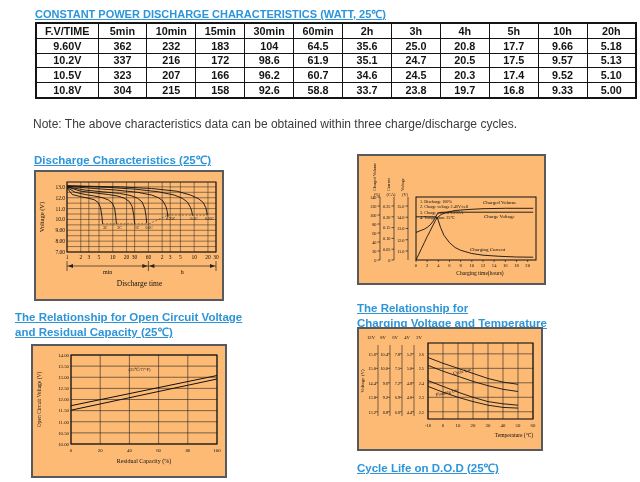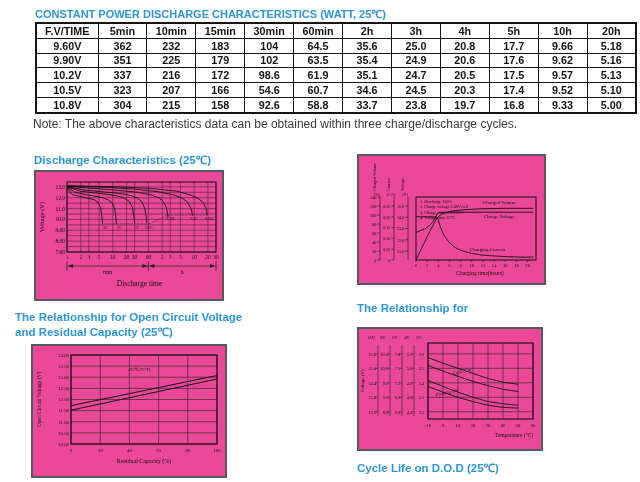--- a/index.html
+++ b/index.html
@@ -1,26 +1,26 @@
 <!DOCTYPE html>
 <html><head>
 <meta charset="utf-8">
 <style>
   html,body{margin:0;padding:0;}
   body{width:640px;height:482px;position:relative;background:#ffffff;overflow:hidden;
        font-family:"Liberation Sans",sans-serif;color:#1a1a1a;}
   .abs{position:absolute;}
-  .blue-title{color:#2d95d8;font-weight:700;font-size:11.5px;line-height:15px;}
+  .blue-title{color:#2d95d8;font-weight:700;font-size:11.5px;line-height:15px;text-decoration:underline;}
   #main-title{left:35px;top:7px;font-size:11px;}
   #power-table{position:absolute;left:35px;top:22px;width:602px;border-collapse:collapse;
        table-layout:fixed;border:2px solid #141414;padding-left:20px;}
   #power-table th,#power-table td{border:1.5px solid #141414;font-size:10.8px;font-weight:700;
        text-align:center;vertical-align:middle;padding:0;height:13.8px;color:#141414;}
   .note{left:33px;top:117px;font-size:12px;font-weight:400;color:#3a3a3a;}
-  .chartbox{position:absolute;border:2.4px solid #58595c;background:#ec4899;box-sizing:border-box;padding:1px;}
+  .chartbox{position:absolute;border:2.4px solid #58595c;background:#fdba74;box-sizing:border-box;padding:1px;}
   svg{display:block;}
   svg text{font-family:"Liberation Serif",serif;fill:#111;}
 </style>
 </head>
 <body>
 
 <div id="main-title" class="abs blue-title">CONSTANT POWER DISCHARGE CHARACTERISTICS (WATT, 25℃)</div>
 
 <table id="power-table">
     <colgroup>
@@ -62,53 +62,39 @@
         <td>104</td>
         <td>64.5</td>
         <td>35.6</td>
         <td>25.0</td>
         <td>20.8</td>
         <td>17.7</td>
         <td>9.66</td>
         <td>5.18</td>
       </tr>
       <tr>
-        <td>9.90V</td>
-        <td>351</td>
-        <td>225</td>
-        <td>179</td>
-        <td>102</td>
-        <td>63.5</td>
-        <td>35.4</td>
-        <td>24.9</td>
-        <td>20.6</td>
-        <td>17.6</td>
-        <td>9.62</td>
-        <td>5.16</td>
-      </tr>
-      <tr>
         <td>10.2V</td>
         <td>337</td>
         <td>216</td>
         <td>172</td>
         <td>98.6</td>
         <td>61.9</td>
         <td>35.1</td>
         <td>24.7</td>
         <td>20.5</td>
         <td>17.5</td>
         <td>9.57</td>
         <td>5.13</td>
       </tr>
       <tr>
         <td>10.5V</td>
         <td>323</td>
         <td>207</td>
         <td>166</td>
-        <td>54.6</td>
+        <td>96.2</td>
         <td>60.7</td>
         <td>34.6</td>
         <td>24.5</td>
         <td>20.3</td>
         <td>17.4</td>
         <td>9.52</td>
         <td>5.10</td>
       </tr>
       <tr>
         <td>10.8V</td>
@@ -307,20 +293,21 @@
         <polyline points="56.0,59.8 76.1,59.8 77.8,62.0 80.6,70.6 83.9,78.2 89.5,85.7 95.1,90.5 100.7,93.3 111.8,96.5 123.0,98.2 139.7,99.3 156.5,100.0 173.2,100.2" fill="none" stroke="#111" stroke-width="0.9" stroke-linejoin="round"></polyline>
         <text x="123" y="47" font-size="5" text-anchor="start">Charged Volume</text>
         <text x="124" y="61" font-size="5" text-anchor="start">Charge Voltage</text>
         <text x="110" y="94" font-size="5" text-anchor="start">Charging Current</text>
       </g>
     </svg>
 </div>
 
 <div class="abs blue-title" style="left:357px;top:301px">
   <div>The Relationship for</div>
+  <div>Charging Voltage and Temperature</div>
 </div>
 
 <div class="abs blue-title" style="left:15px;top:310px">
   <div>The Relationship for Open Circuit Voltage</div>
   <div>and Residual Capacity (25℃)</div>
 </div>
 
 <div class="chartbox" id="c3" style="left:31px;top:344px;width:196px;height:134px">
   <svg id="svg-ocv" width="189" height="127">
       <g>

